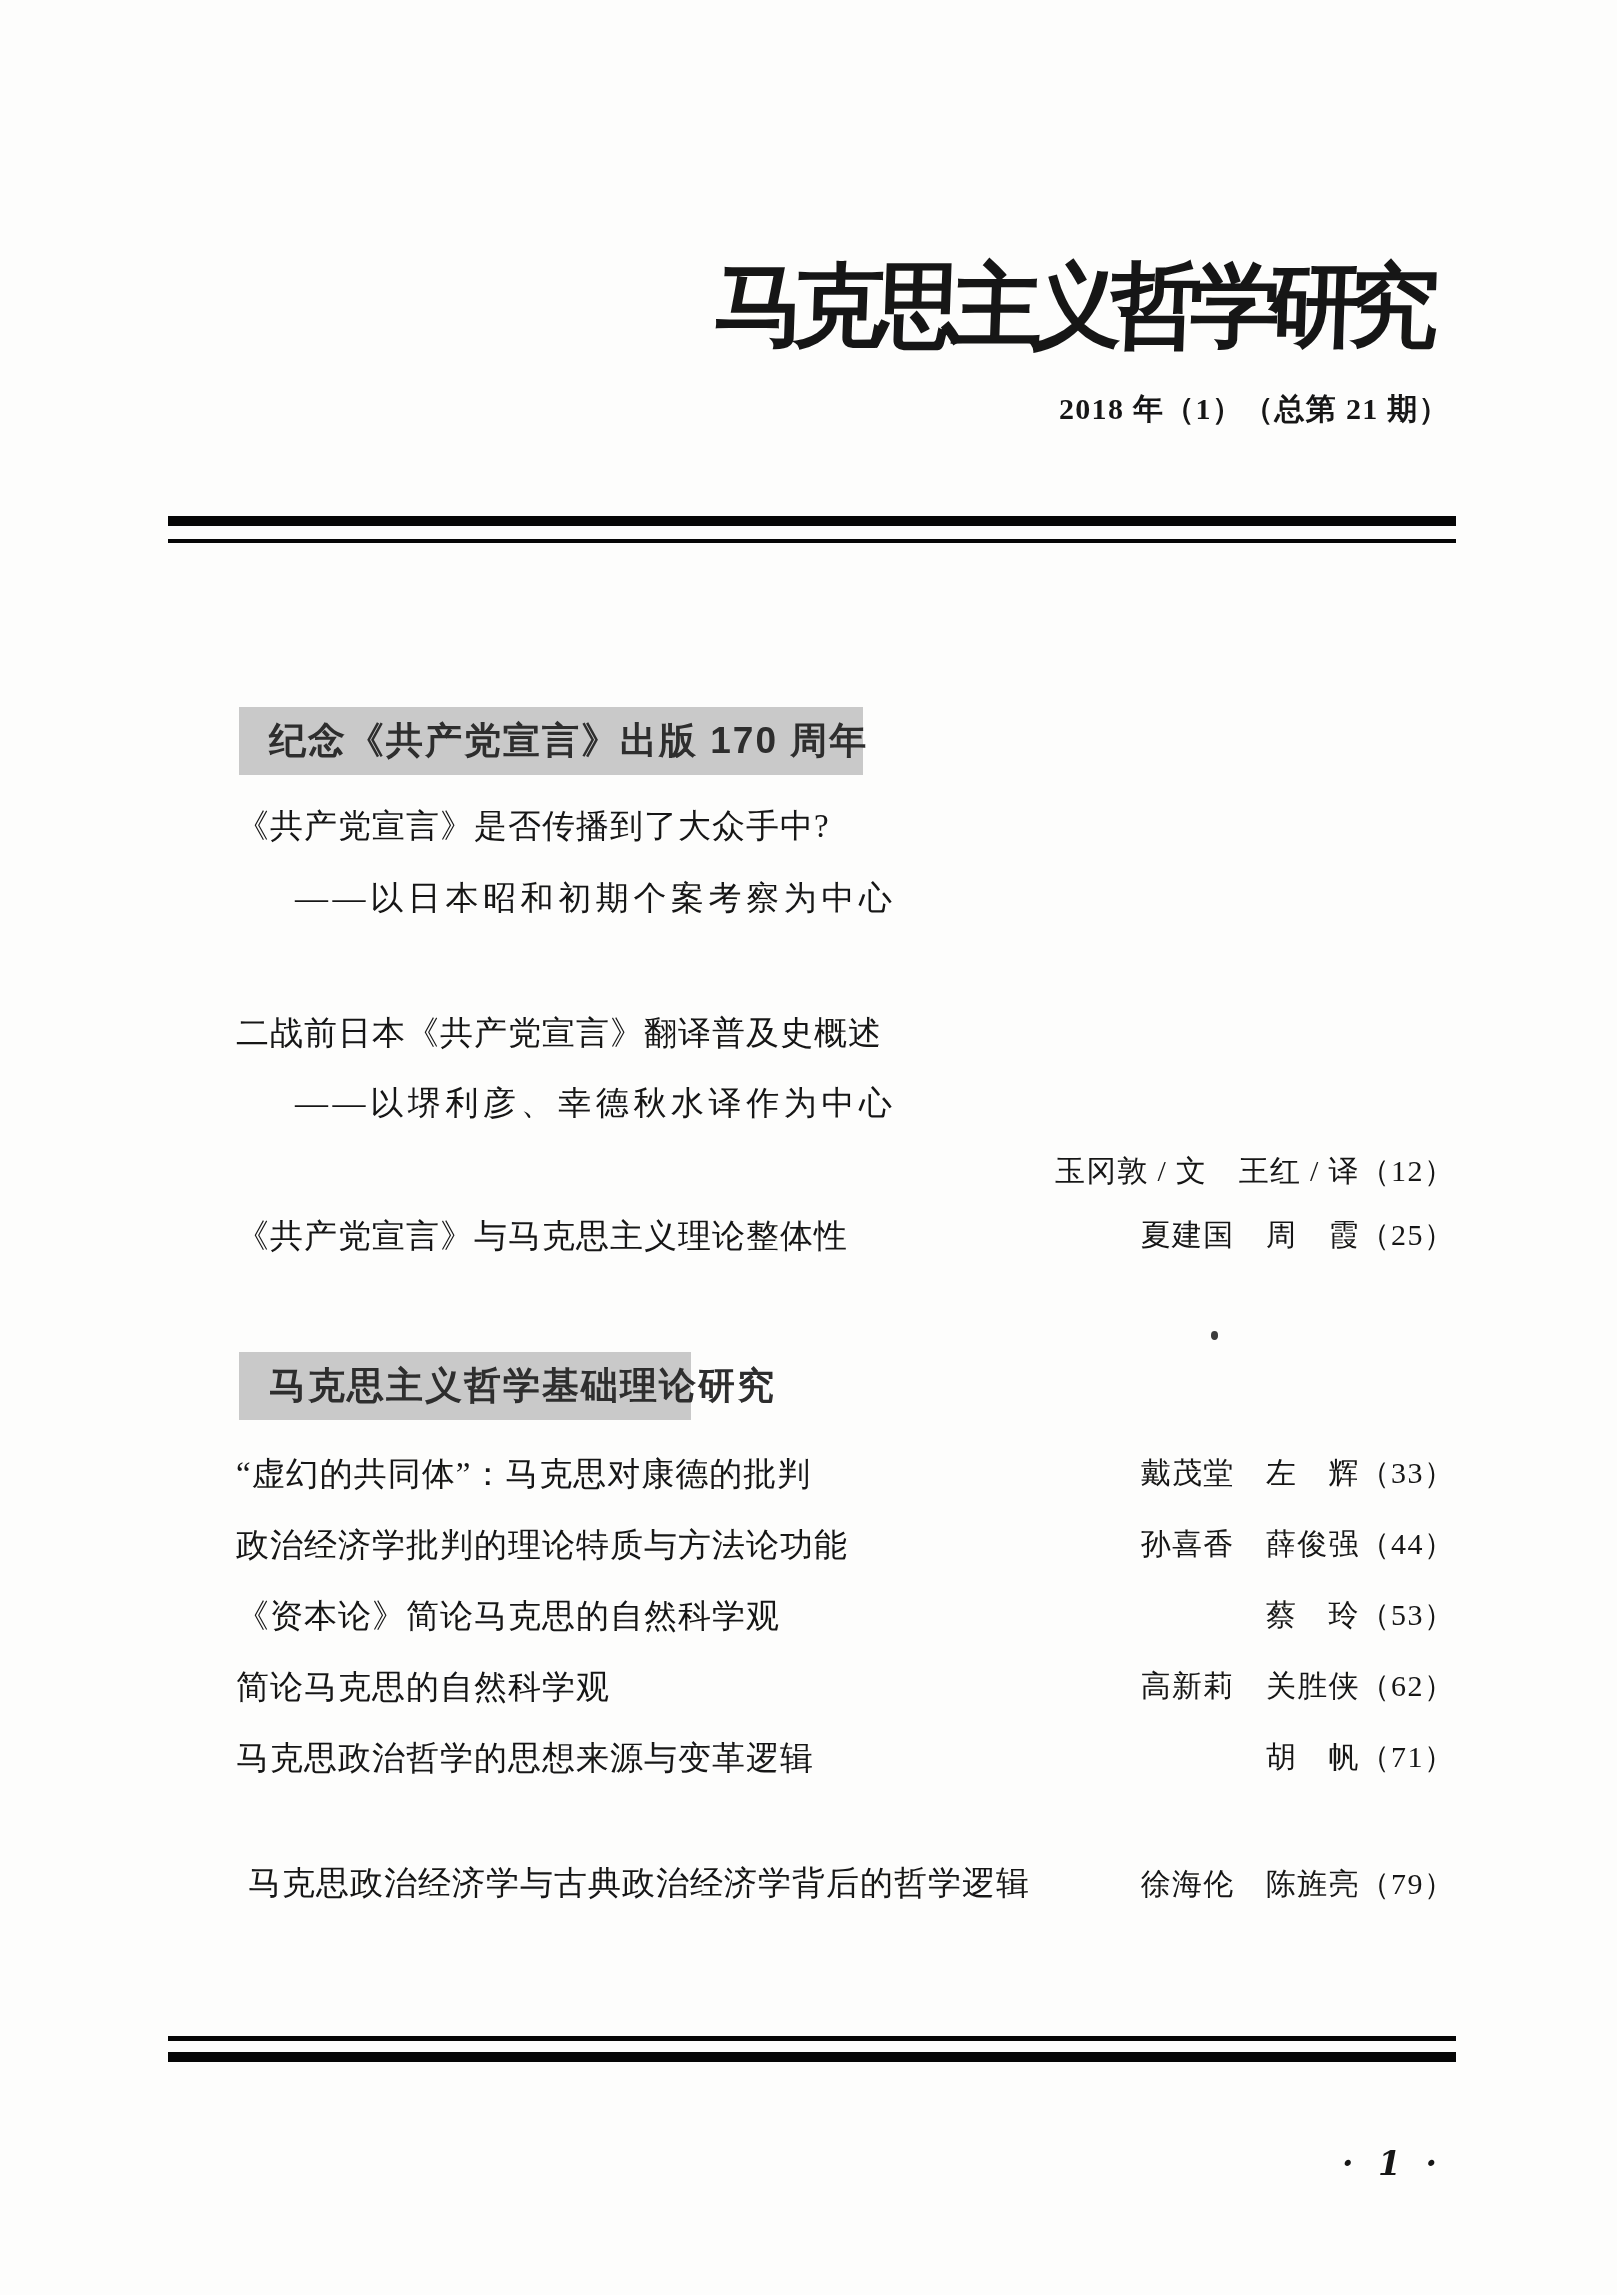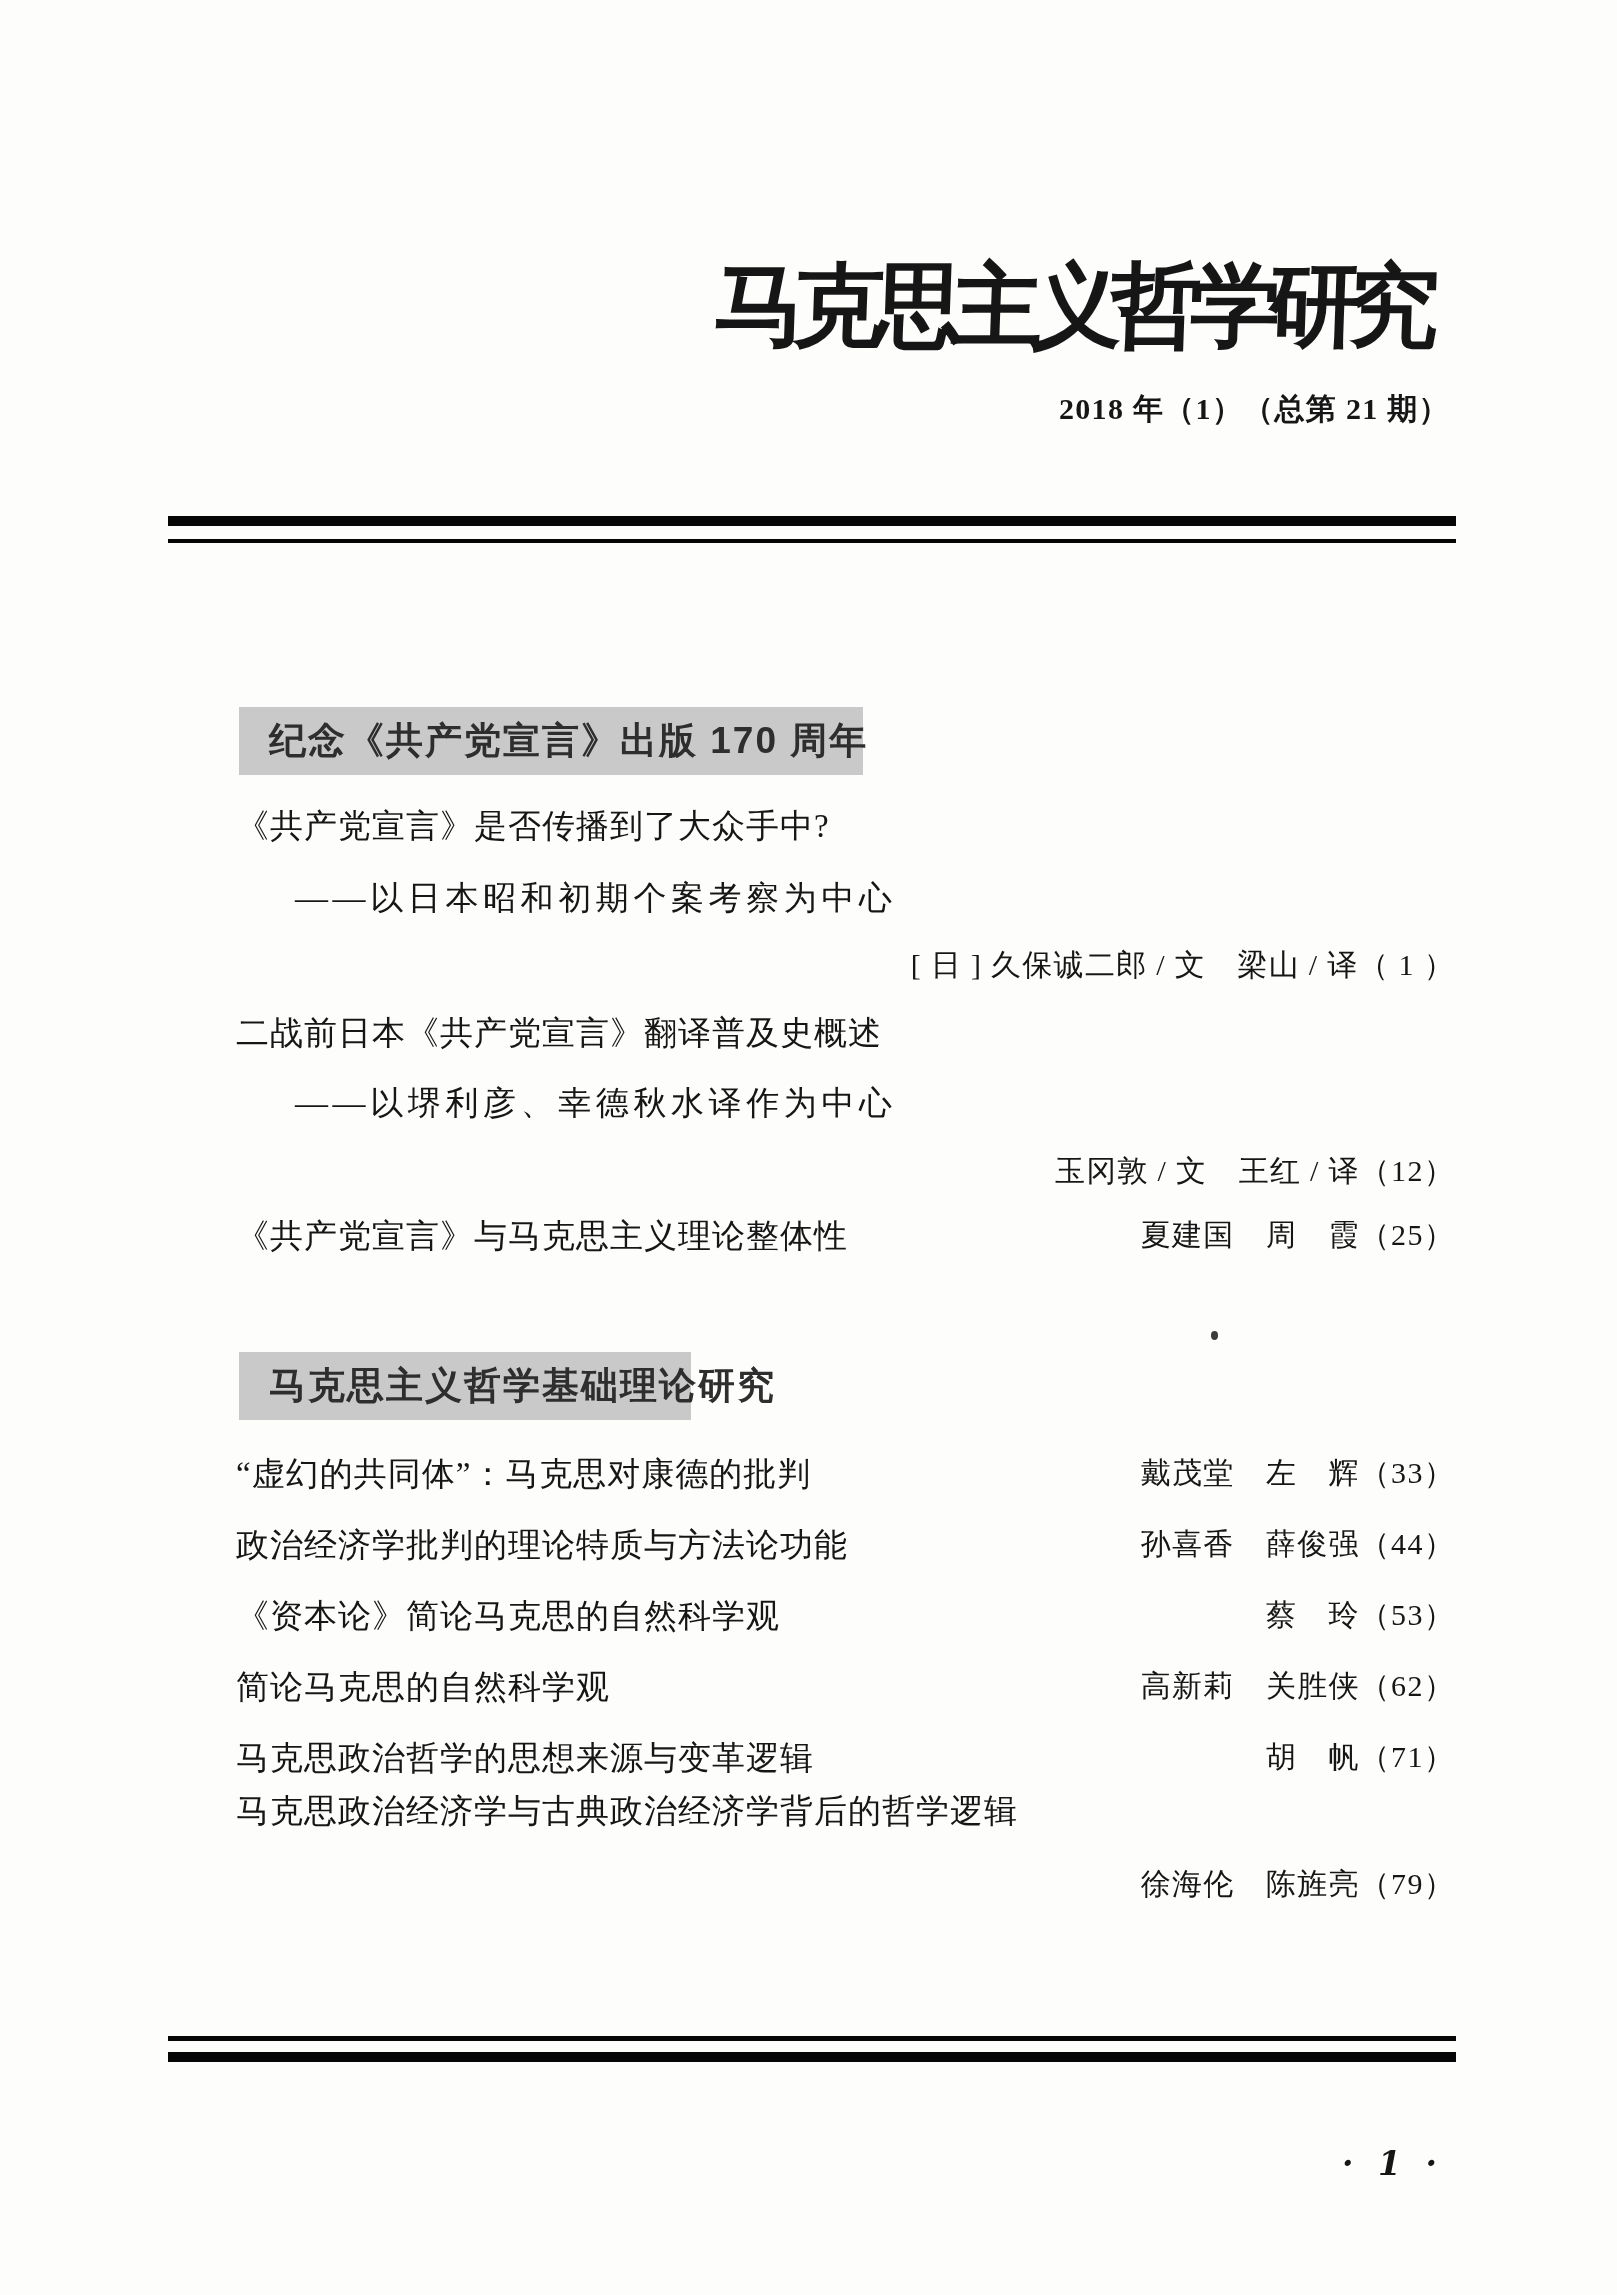--- a/index.html
+++ b/index.html
@@ -104,21 +104,21 @@
   .l-a1-auth{top:947px;}
   .l-a2-title{top:1014px;}
   .l-a2-sub{top:1084px;}
   .l-a2-auth{top:1153px;}
   .l-a3-row{top:1217px;}
   .l-b1-row{top:1455px;}
   .l-b2-row{top:1526px;}
   .l-b3-row{top:1597px;}
   .l-b4-row{top:1668px;}
   .l-b5-row{top:1739px;}
-  .l-b6-title{top:1792px;}
+  .l-b6-title{top:1864px;margin-left:12px;}
   .l-b6-auth{top:1866px;}
   
   .speck{
     position:absolute;
     left:1211px; top:1331px;
     width:7.2px;height:8.5px;
     background:#3c3c3c;
     border-radius:50%;
   }
   .page-number{
@@ -142,21 +142,20 @@
 
   <div class="rule rule-top-thick"></div>
   <div class="rule rule-top-thin"></div>
 
   <div class="section-header section-header-1">
     <span>纪念《共产党宣言》出版 170 周年</span>
   </div>
 
   <div class="toc-line article-title l-a1-title">《共产党宣言》是否传播到了大众手中?</div>
   <div class="toc-line article-subtitle l-a1-sub">——以日本昭和初期个案考察为中心</div>
-  <div class="toc-line article-authors authors-line l-a1-auth">[ 日 ] 久保诚二郎 / 文　梁山 / 译（ 1 ）</div>
 
   <div class="toc-line article-title l-a2-title">二战前日本《共产党宣言》翻译普及史概述</div>
   <div class="toc-line article-subtitle l-a2-sub">——以堺利彦、幸德秋水译作为中心</div>
   <div class="toc-line article-authors authors-line l-a2-auth">玉冈敦 / 文　王红 / 译（12）</div>
 
   <div class="toc-line toc-row l-a3-row">
     <span class="article-title">《共产党宣言》与马克思主义理论整体性</span>
     <span class="article-authors">夏建国　周　霞（25）</span>
   </div>
 

